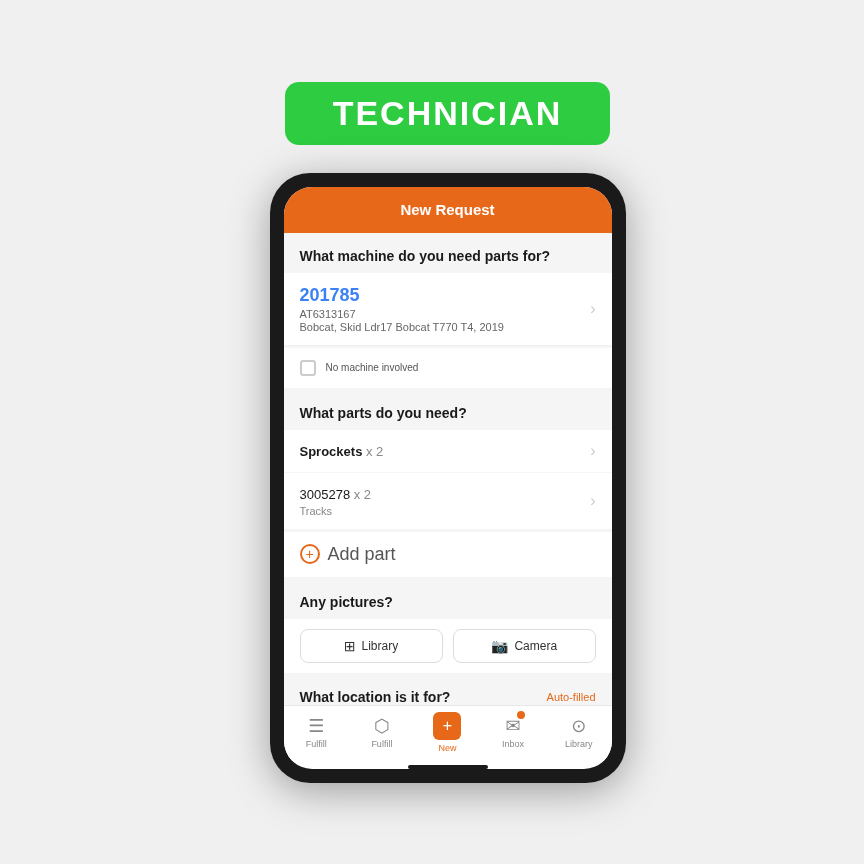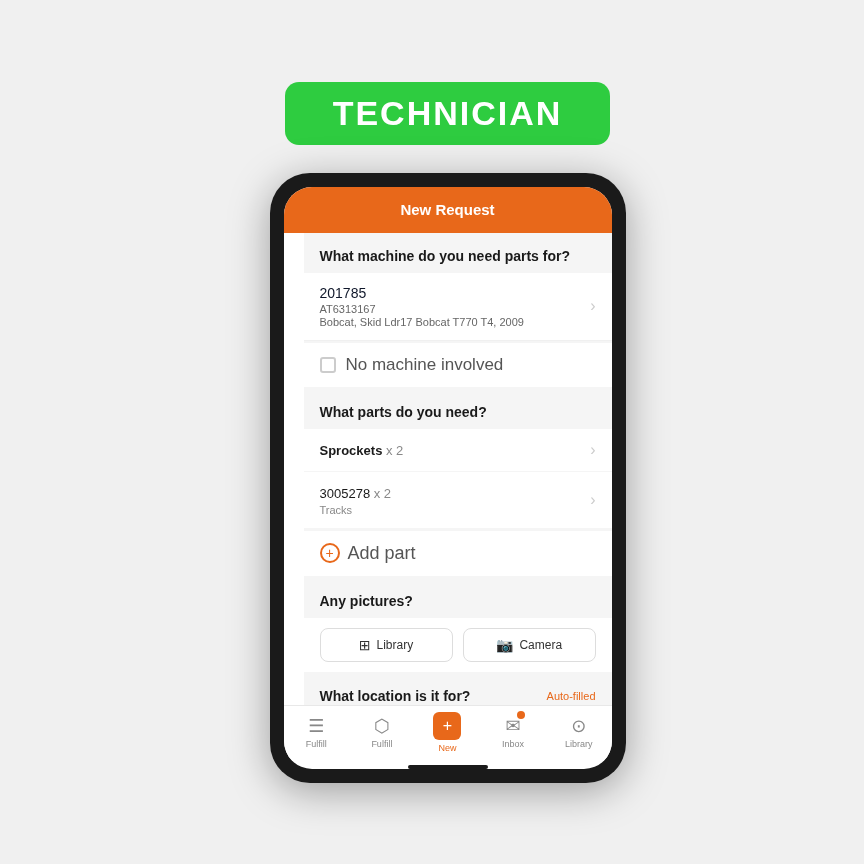--- a/index.html
+++ b/index.html
@@ -72,21 +72,20 @@
       font-size: 15px;
       font-weight: 600;
     }
 
     
     .app-content {
       flex: 1;
       overflow-y: auto;
       overflow-x: hidden;
       background: #f5f5f5;
-      margin-left: 20px;
     }
 
     .app-content::-webkit-scrollbar { display: none; }
 
     
     .section-header {
       padding: 14px 16px 8px;
       background: #f5f5f5;
     }
 
@@ -105,23 +104,23 @@
     .machine-card {
       background: white;
       padding: 12px 16px;
       display: flex;
       align-items: center;
       justify-content: space-between;
       border-bottom: 1px solid #f0f0f0;
     }
 
     .machine-info .machine-id {
-      font-size: 14px;
-      font-weight: 400;
-      color: #0f172a;
+      font-size: 18px;
+      font-weight: 700;
+      color: #3b82f6;
     }
 
     .machine-info .machine-serial {
       font-size: 11px;
       color: #666;
       margin-top: 2px;
     }
 
     .machine-info .machine-desc {
       font-size: 11px;
@@ -146,21 +145,21 @@
 
     .checkbox {
       width: 16px;
       height: 16px;
       border: 2px solid #ccc;
       border-radius: 3px;
       flex-shrink: 0;
     }
 
     .no-machine-row span {
-      font-size: 17px;
+      font-size: 10px;
       color: #555;
     }
 
     
     .part-card {
       background: white;
       padding: 12px 16px;
       display: flex;
       align-items: center;
       justify-content: space-between;
@@ -359,21 +358,21 @@
 
         <div class="section-header">
           <span>What machine do you need parts for?</span>
         </div>
 
         <div class="card">
           <div class="machine-card">
             <div class="machine-info">
               <div class="machine-id">201785</div>
               <div class="machine-serial">AT6313167</div>
-              <div class="machine-desc">Bobcat, Skid Ldr17 Bobcat T770 T4, 2009</div>
+              <div class="machine-desc">Bobcat, Skid Ldr17 Bobcat T770 T4, 2019</div>
             </div>
             <span class="chevron-right">›</span>
           </div>
         </div>
 
         <div class="no-machine-row">
           <div class="checkbox"></div>
           <span>No machine involved</span>
         </div>
 

